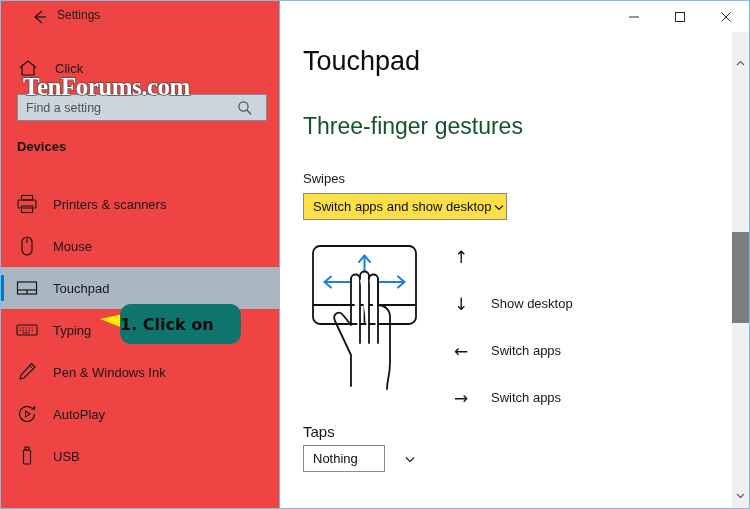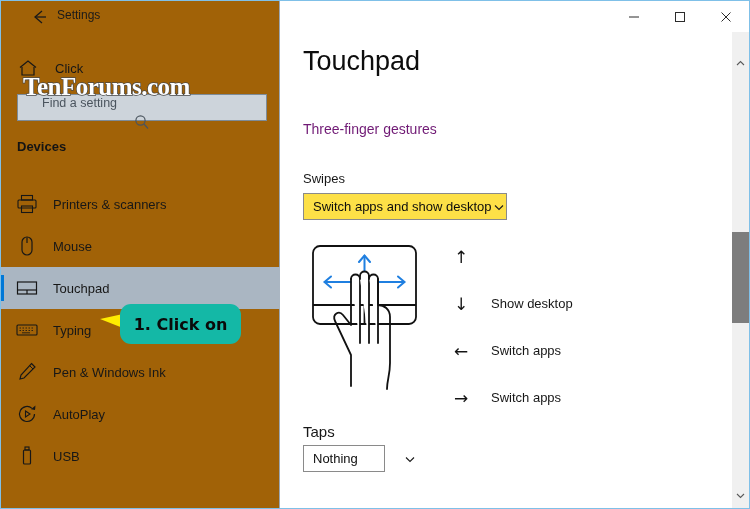--- a/index.html
+++ b/index.html
@@ -16,21 +16,21 @@
     border: 1px solid #7fc0e8;
     background: #ffffff;
     overflow: hidden;
   }
 
   
   #sidebar {
     position: absolute;
     left: 0; top: 0;
     width: 279px; height: 507px;
-    background: #a16207;
+    background: #ef4444;
     border-right: 1px solid #9aa7b4;
   }
   #titlebar {
     position: absolute;
     left: 0; top: 0;
     width: 279px; height: 32px;
   }
   #back-btn {
     position: absolute;
     left: 28px; top: 6px;
@@ -63,21 +63,21 @@
     font-size: 13px;
     color: #171717;
   }
 
   #search-box {
     position: absolute;
     left: 16px; top: 93px;
     width: 250px; height: 27px;
     background: #cdd4db;
     border: 1px solid #7d8b98;
-    display: flex; align-items: center; flex-direction: column;
+    display: flex; align-items: center;
   }
   #search-input {
     border: none; outline: none; background: transparent;
     font-family: "Liberation Sans", sans-serif;
     font-size: 12.5px;
     color: #3d4650;
     padding-left: 8px;
     width: 216px; height: 23px;
   }
   #search-input::placeholder { color: #4a545e; opacity: 1; }
@@ -161,23 +161,23 @@
   #page-title {
     position: absolute;
     left: 22px; top: 45px;
     font-size: 27px;
     font-weight: normal;
     color: #0d0d0d;
     font-family: "Liberation Sans", sans-serif;
   }
   #section-heading {
     position: absolute;
-    left: 22px; top: 120px;
-    font-size: 14px;
-    color: #701a75;
+    left: 22px; top: 112px;
+    font-size: 23px;
+    color: #14532d;
   }
   #swipes-label {
     position: absolute;
     left: 22px; top: 170px;
     font-size: 13px;
     color: #171717;
   }
   #swipes-dd {
     position: absolute;
     left: 22px; top: 192px;
@@ -259,23 +259,23 @@
     left: 0; top: 200px;
     width: 17px; height: 91px;
     background: #7d7d7d;
   }
 
   
   #callout {
     position: absolute;
     left: 119px; top: 303px;
     width: 121px; height: 40px;
-    background: #14b8a6;
+    background: #0f766e;
     border-radius: 11px;
-    display: flex; align-items: center; justify-content: center;
+    display: flex; align-items: center; 
     z-index: 40;
   }
   #callout-text {
     font-family: "DejaVu Sans", sans-serif;
     font-size: 16px;
     font-weight: bold;
     color: #0a0a0a;
     white-space: nowrap;
   }
   #callout-tail {

